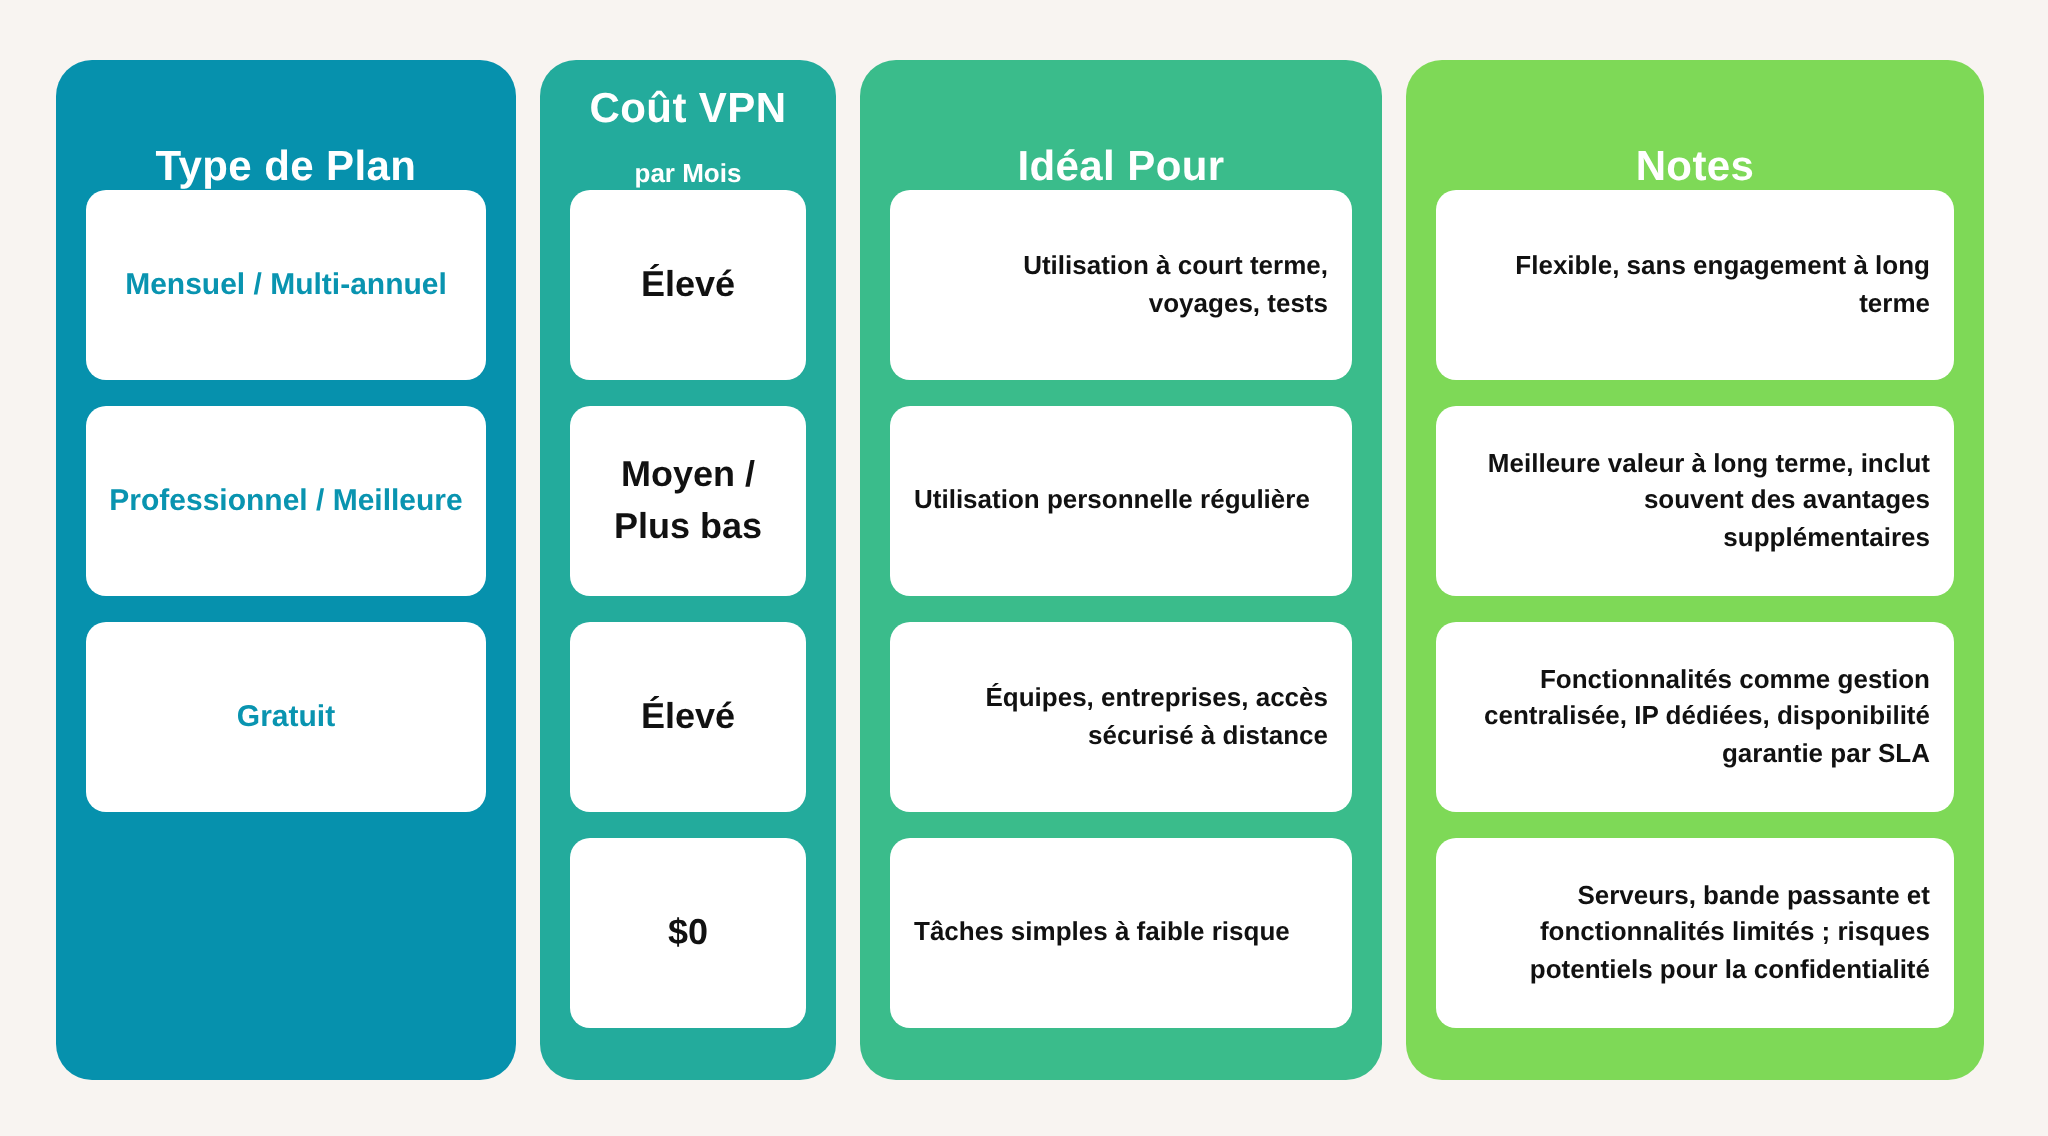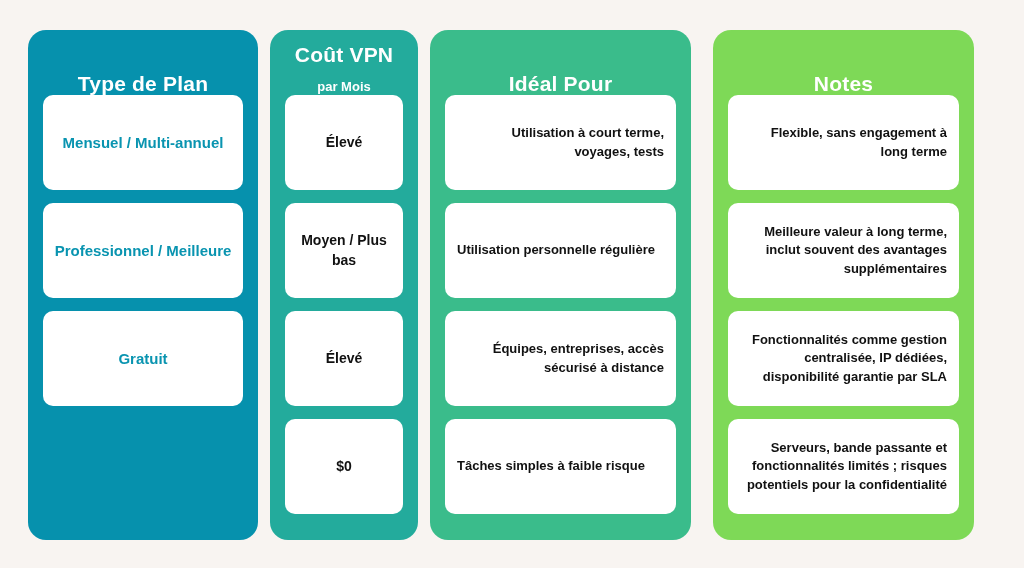--- a/index.html
+++ b/index.html
@@ -25,21 +25,21 @@
     border-radius: 18px;
     height: 510px;
     padding: 0 15px;
     box-sizing: border-box;
     display: flex;
     flex-direction: column;
   }
   .column:nth-child(1) { width: 230px; }
   .column:nth-child(2) { width: 148px; }
   .column:nth-child(3) { width: 261px; }
-  .column:nth-child(4) { width: 261px; margin-left: 10px; }
+  .column:nth-child(4) { width: 289px; }
 
   .col-header {
     height: 65px;
     flex: 0 0 65px;
     display: flex;
     flex-direction: column;
     align-items: center;
     justify-content: flex-end;
     color: #ffffff;
     text-align: center;
@@ -69,21 +69,21 @@
     box-sizing: border-box;
     display: flex;
     align-items: center;
     font-weight: bold;
     color: var(--cell-color, #111111);
     line-height: 1.4;
   }
   .column.align-center .card {
     justify-content: center;
     text-align: center;
-    font-size: 14px;
+    font-size: 18px;
     padding: 6px 10px;
   }
   .column:nth-child(1).align-center .card {
     font-size: 15px;
     line-height: 1.3;
   }
   .column.align-left .card {
     justify-content: flex-start;
     text-align: right;
     font-size: 13px;

